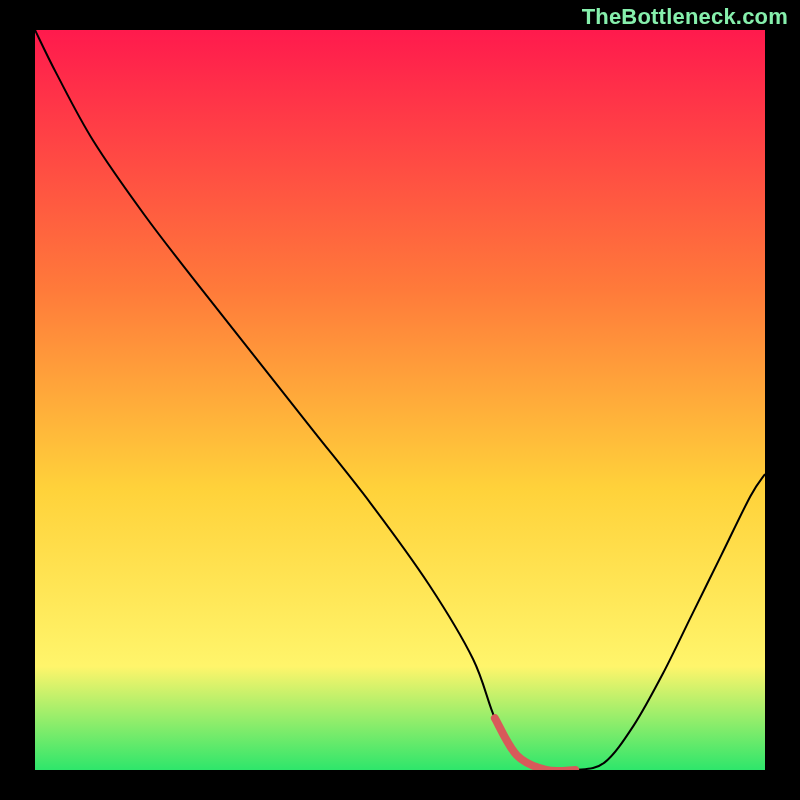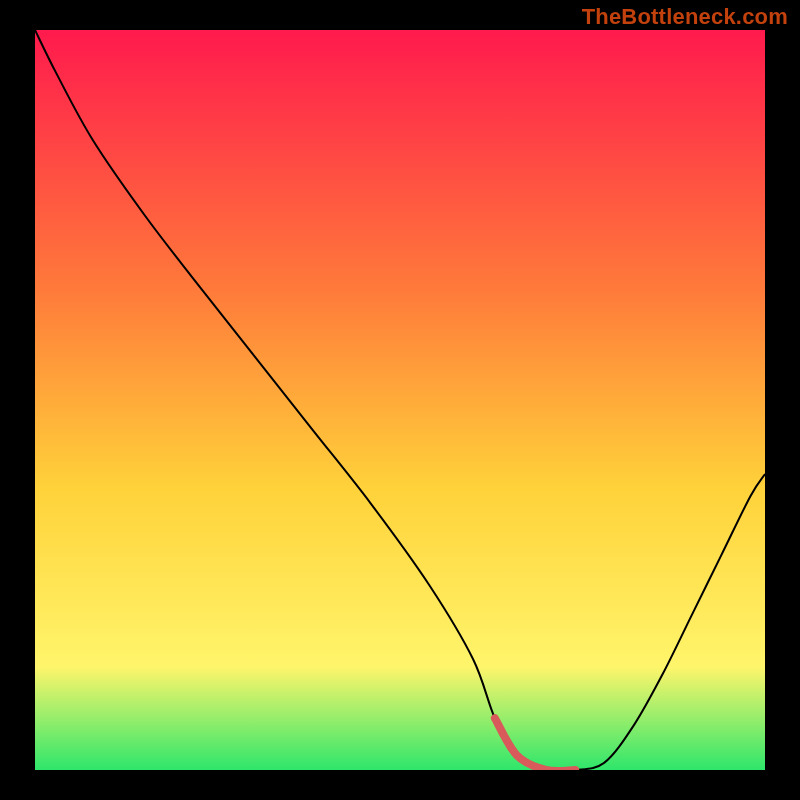--- a/index.html
+++ b/index.html
@@ -14,21 +14,21 @@
   .frame {
     position: relative;
     width: 800px;
     height: 800px;
     background: #000;
   }
   .watermark {
     position: absolute;
     top: 4px;
     right: 12px;
-    color: #c2410c;
+    color: #86efac;
     font-size: 22px;
     font-weight: 600;
     letter-spacing: 0.2px;
     z-index: 20;
   }
   .plot-outer {
     position: absolute;
     left: 35px;
     top: 30px;
     width: 730px;

